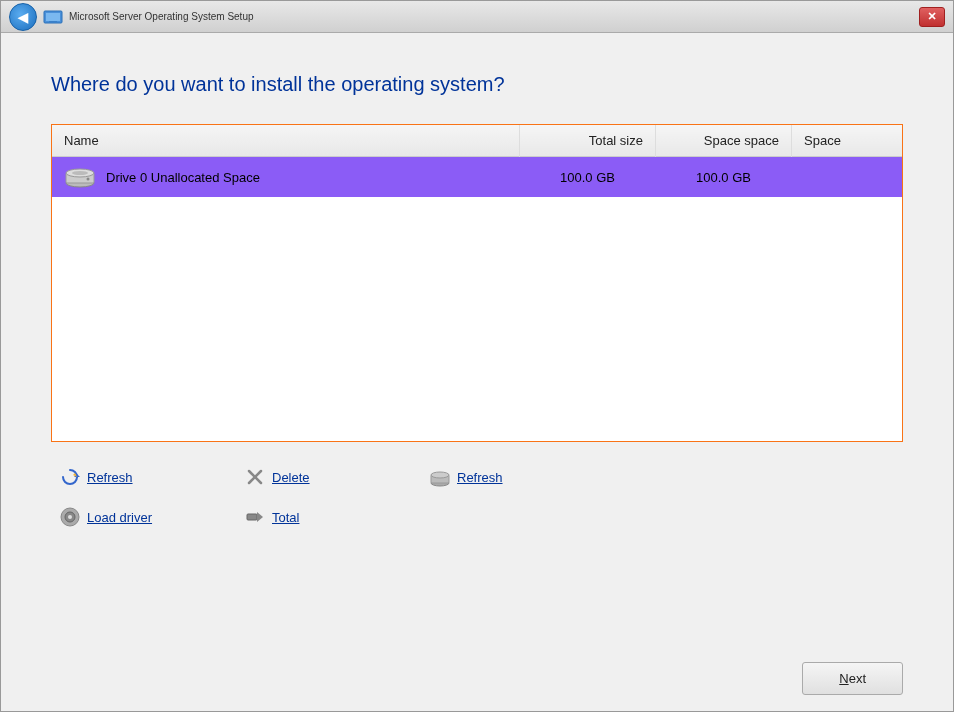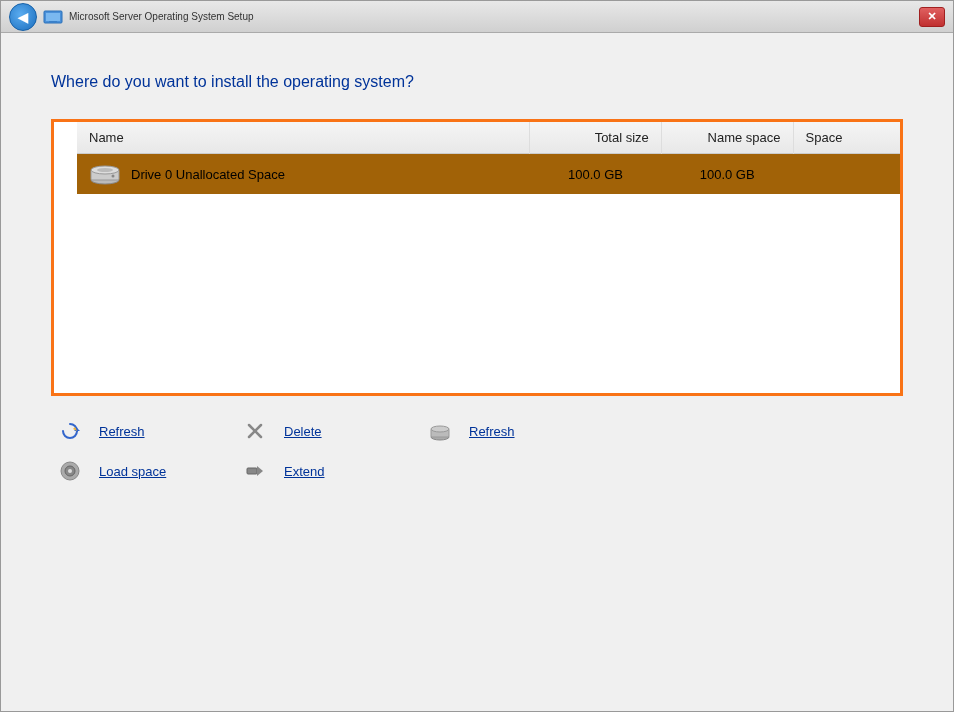--- a/index.html
+++ b/index.html
@@ -78,33 +78,32 @@
     }
 
     .content {
       flex: 1;
       padding: 40px 50px 30px 50px;
       display: flex;
       flex-direction: column;
     }
 
     .question {
-      font-size: 16px;
+      font-size: 20px;
       color: #003399;
       margin-bottom: 28px;
       font-weight: normal;
     }
 
     .disk-table-container {
-      border: 3px solid #f97316;
+      border: 1px solid #f97316;
       background: white;
       flex: 0 0 auto;
-      height: 277px;
+      height: 318px;
       overflow: hidden;
-      padding-left: 23px;
     }
 
     .disk-table {
       width: 100%;
       border-collapse: collapse;
     }
 
     .disk-table thead tr {
       background: linear-gradient(to bottom, #f5f5f5, #e8e8e8);
       border-bottom: 1px solid #ccc;
@@ -121,21 +120,21 @@
 
     .disk-table thead th:last-child {
       border-right: none;
     }
 
     .disk-table thead th.align-right {
       text-align: right;
     }
 
     .disk-table tbody tr.selected {
-      background: #a16207;
+      background: #8b5cf6;
     }
 
     .disk-table tbody tr.selected td {
       color: #000;
     }
 
     .disk-table tbody td {
       padding: 8px 12px;
       font-size: 13px;
     }
@@ -171,21 +170,21 @@
     }
 
     .actions-row {
       display: flex;
       gap: 0;
     }
 
     .action-btn {
       display: flex;
       align-items: center;
-      gap: 18px;
+      gap: 6px;
       background: none;
       border: none;
       cursor: pointer;
       font-size: 13px;
       color: #003399;
       padding: 4px 8px;
       text-decoration: none;
       min-width: 185px;
     }
 
@@ -248,21 +247,21 @@
       <table class="disk-table">
         <thead>
           <tr>
             <th style="width:55%;">
               <span>Name</span>
             </th>
             <th class="align-right" style="width:16%;margin-top:28px;">
               <span>Total size</span>
             </th>
             <th class="align-right" style="width:16%;">
-              <span>Name space</span>
+              <span>Space space</span>
             </th>
             <th style="width:13%;">
               <span>Space</span>
             </th>
           </tr>
         </thead>
         <tbody>
           <tr class="selected">
             <td>
               <div class="drive-cell">
@@ -327,29 +326,34 @@
       <div class="actions-row">
 
         <button class="action-btn">
           <span class="action-icon">
             <svg width="20" height="20" viewBox="0 0 20 20">
               <circle cx="10" cy="10" r="9" fill="#aaa" stroke="#888" stroke-width="1"></circle>
               <circle cx="10" cy="10" r="5" fill="#888" stroke="#666" stroke-width="1"></circle>
               <circle cx="10" cy="10" r="2" fill="#ddd"></circle>
             </svg>
           </span>
-          <span class="btn-label">Load space</span>
+          <span class="btn-label">Load driver</span>
         </button>
 
         <button class="action-btn">
           <span class="action-icon">
             <svg width="20" height="20" viewBox="0 0 20 20">
               <rect x="2" y="7" width="10" height="6" rx="1" fill="#888" stroke="#666" stroke-width="1"></rect>
               <polygon points="12,5 18,10 12,15" fill="#888"></polygon>
             </svg>
           </span>
-          <span class="btn-label">Extend</span>
+          <span class="btn-label">Total</span>
         </button>
       </div>
     </div>
   </div>
 
+  <div class="bottom-bar">
+    <button class="next-btn">
+      <u>N</u><span style="display:inline;">ext</span>
+    </button>
+  </div>
 </div>
 
 </body></html>

